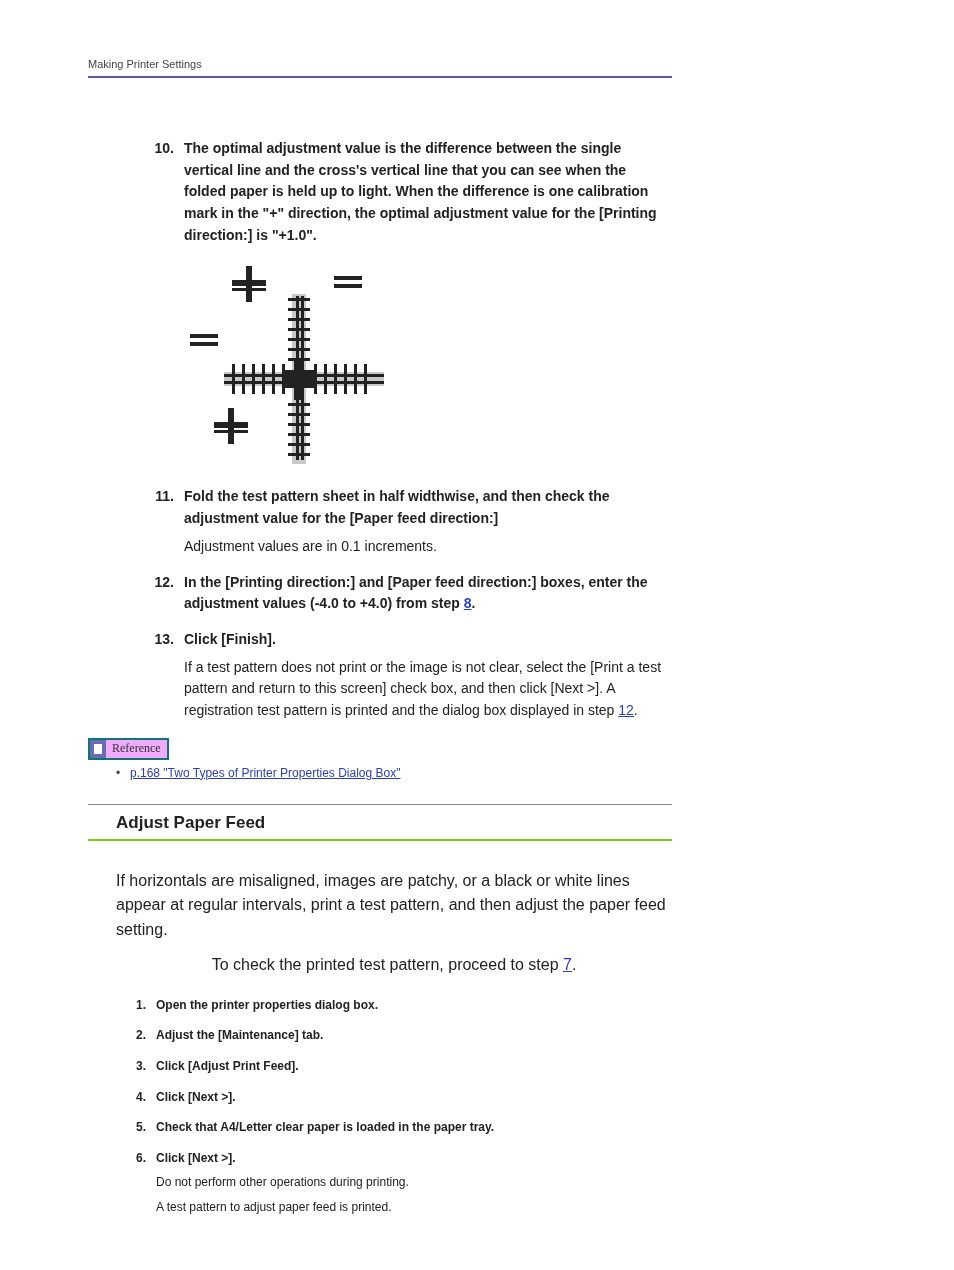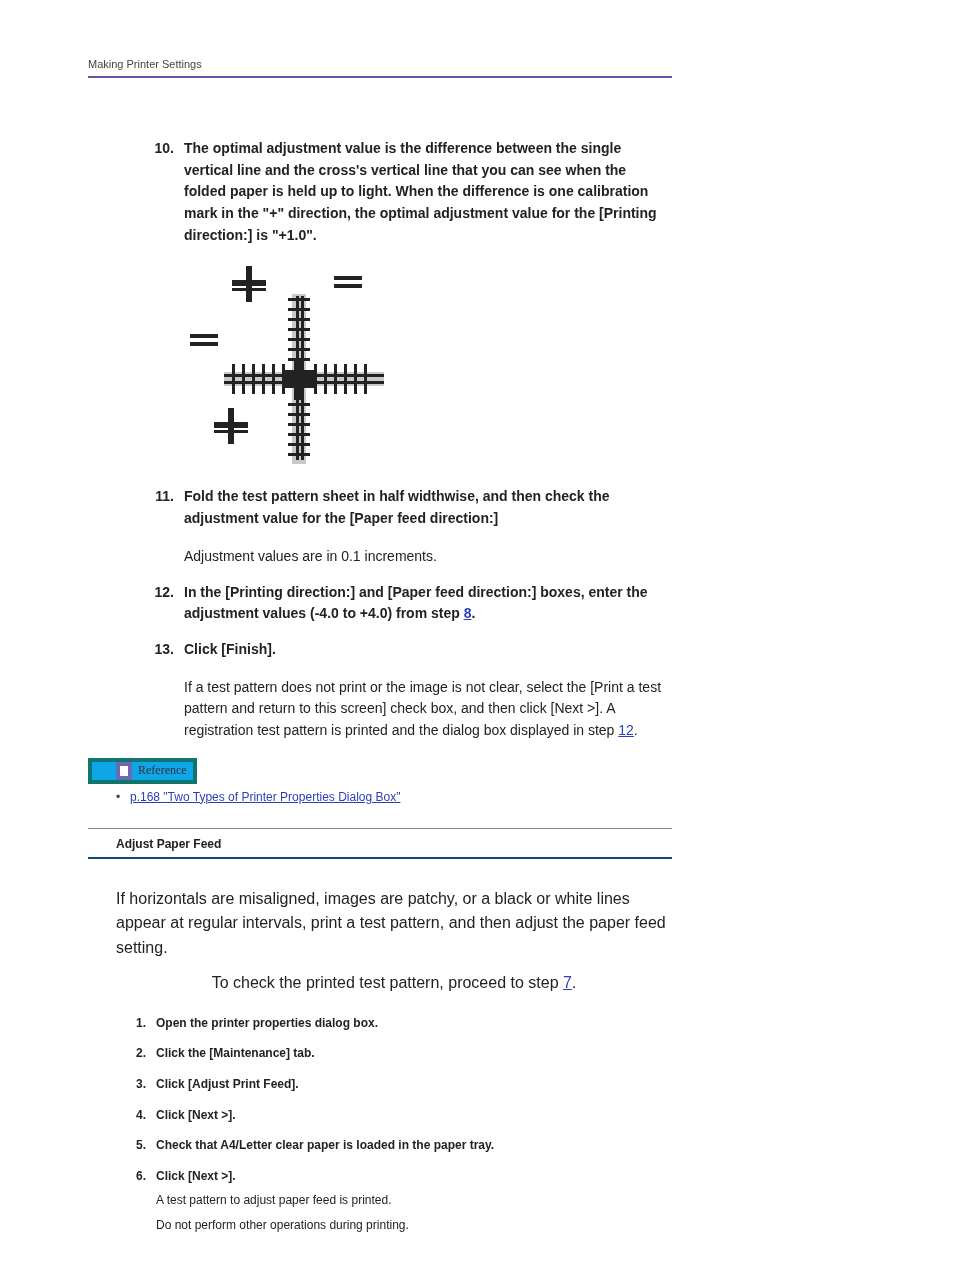--- a/index.html
+++ b/index.html
@@ -10,44 +10,44 @@
   .content { margin-left: 56px; }
   ol.steps { list-style: none; counter-reset: step 9; }
   ol.steps > li { position: relative; padding-left: 40px; margin-bottom: 14px; font-size: 14px; line-height: 1.55; }
   ol.steps > li::before {
     counter-increment: step;
     content: counter(step) ".";
     position: absolute; left: 0; top: 0; width: 30px; text-align: right;
     font-weight: bold;
   }
   ol.steps > li > .bold { font-weight: bold; }
-  ol.steps > li > .body { font-weight: normal; margin-top: 16px; }
+  ol.steps > li > .body { font-weight: normal; margin-top: 6px; }
   .substeps { list-style: none; counter-reset: sub 0; }
   .substeps > li { position: relative; padding-left: 40px; margin-bottom: 12px; font-size: 12px; line-height: 1.55; }
   .substeps > li::before {
     counter-increment: sub;
     content: counter(sub) ".";
     position: absolute; left: 0; top: 0; width: 30px; text-align: right;
     font-weight: bold;
   }
   .substeps > li > .bold { font-weight: bold; }
   .substeps > li > .body { font-weight: normal; margin-top: 6px; }
   a.inline-link { color: #2a3fb8; text-decoration: underline; }
   .img-placeholder { width: 200px; height: 210px; margin: 12px 0 18px 0; display: flex; align-items: center; justify-content: center; }
   .reference-row { display: flex; align-items: center; margin: 16px 0 4px -56px; }
-  .ref-badge { display: inline-flex; align-items: center; border: 4px solid #0f766e; font-size: 12px; background: #0ea5e9; padding-left: 24px; }
+  .ref-badge { display: inline-flex; align-items: center; border: 2px solid #0f766e; font-size: 12px; background: #f0abfc; }
   .ref-badge .ref-icon { width: 16px; height: 18px; background: #6a6ab5; display: inline-flex; align-items: center; justify-content: center; }
   .ref-badge .ref-icon::before { content: ""; width: 8px; height: 10px; background: #fff; }
   .ref-badge .ref-text { padding: 1px 6px; color: #333; font-family: 'Times New Roman', serif; }
   .ref-list { margin: 6px 0 24px -28px; }
   .ref-item { font-size: 12px; color: #2a3fb8; position: relative; padding-left: 14px; }
   .ref-item::before { content: "•"; position: absolute; left: 0; top: 0; color: #444; }
   .ref-item a { color: #2a3fb8; text-decoration: underline; }
   .section-sep { border: none; border-top: 1px solid #888; margin: 18px 0 0 -56px; width: calc(100% + 56px); }
-  h2.section-title { font-size: 12px; font-weight: bold; color: #222; margin: 8px 0 0 -56px; padding: 0 0 6px 28px; border-bottom: 2px solid #0c4a6e; width: calc(100% + 56px); }
+  h2.section-title { font-size: 17px; font-weight: bold; color: #222; margin: 8px 0 0 -56px; padding: 0 0 6px 28px; border-bottom: 2px solid #84cc16; width: calc(100% + 56px); }
   .section-body p { font-size: 16px; line-height: 1.55; margin-top: 28px; margin-left: -28px; }
   .section-body p + p { margin-top: 10px; text-align: center; }
   svg.testpattern { display: block; }
 </style>
 </head>
 <body>
 
 <div class="page">
   <div class="running-head">Making Printer Settings</div>
   <hr class="top-rule">
@@ -155,25 +155,25 @@
 
     <div class="section-body">
       <p>If horizontals are misaligned, images are patchy, or a black or white lines appear at regular intervals, print a test pattern, and then adjust the paper feed setting.</p>
       <p>
         <span>To check the printed test pattern, proceed to step </span><a href="#" class="inline-link">7</a><span>.</span>
       </p>
     </div>
 
     <ol class="substeps" style="margin-top:18px; margin-left:-28px;">
       <li><span class="bold">Open the printer properties dialog box.</span></li>
-      <li><span class="bold">Click the [Maintenance] tab.</span></li>
+      <li><span class="bold">Adjust the [Maintenance] tab.</span></li>
       <li><span class="bold">Click [Adjust Print Feed].</span></li>
       <li><span class="bold">Click [Next &gt;].</span></li>
       <li><span class="bold">Check that A4/Letter clear paper is loaded in the paper tray.</span></li>
       <li>
         <span class="bold">Click [Next &gt;].</span>
+        <div class="body">Do not perform other operations during printing.</div>
         <div class="body">A test pattern to adjust paper feed is printed.</div>
-        <div class="body">Do not perform other operations during printing.</div>
       </li>
     </ol>
   </div>
 
 </div>
 
 </body></html>

